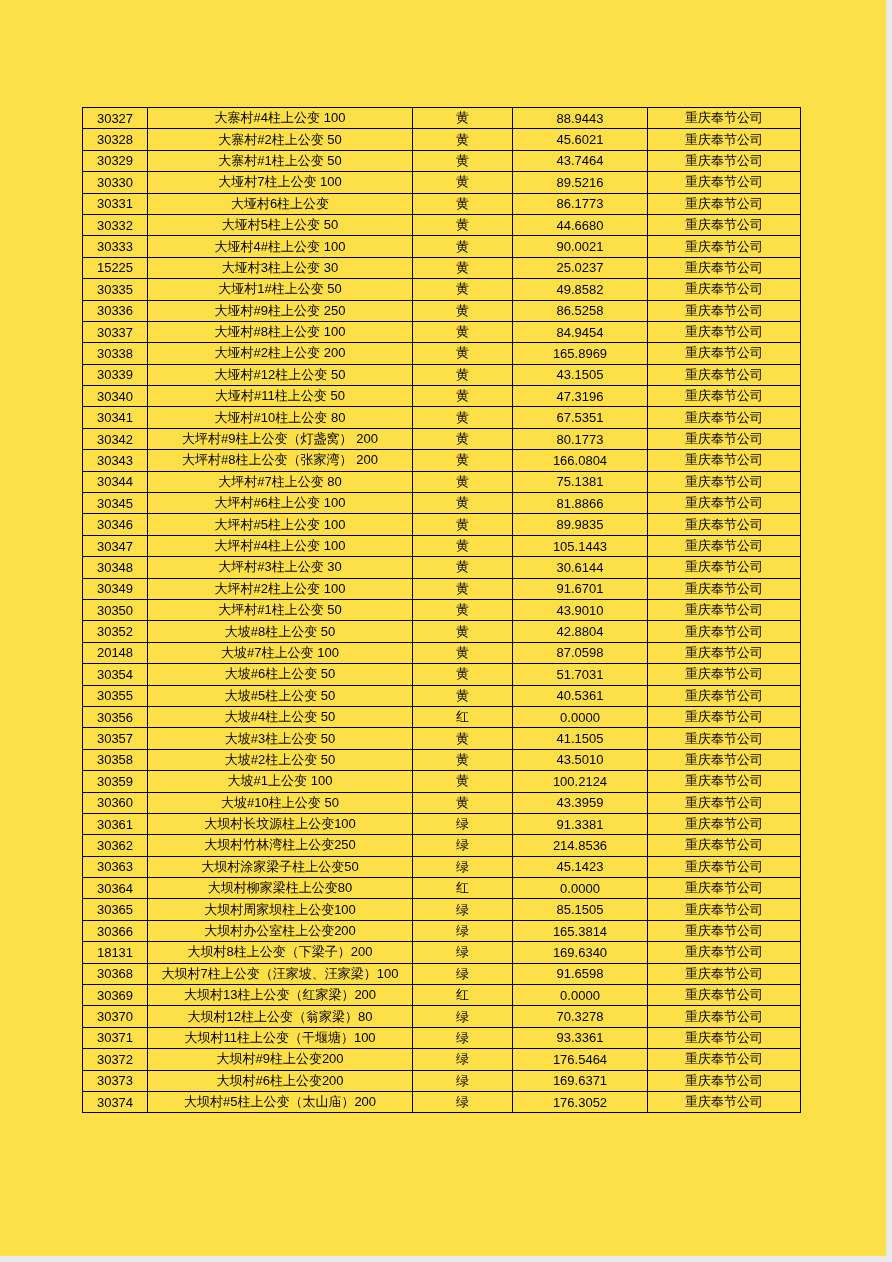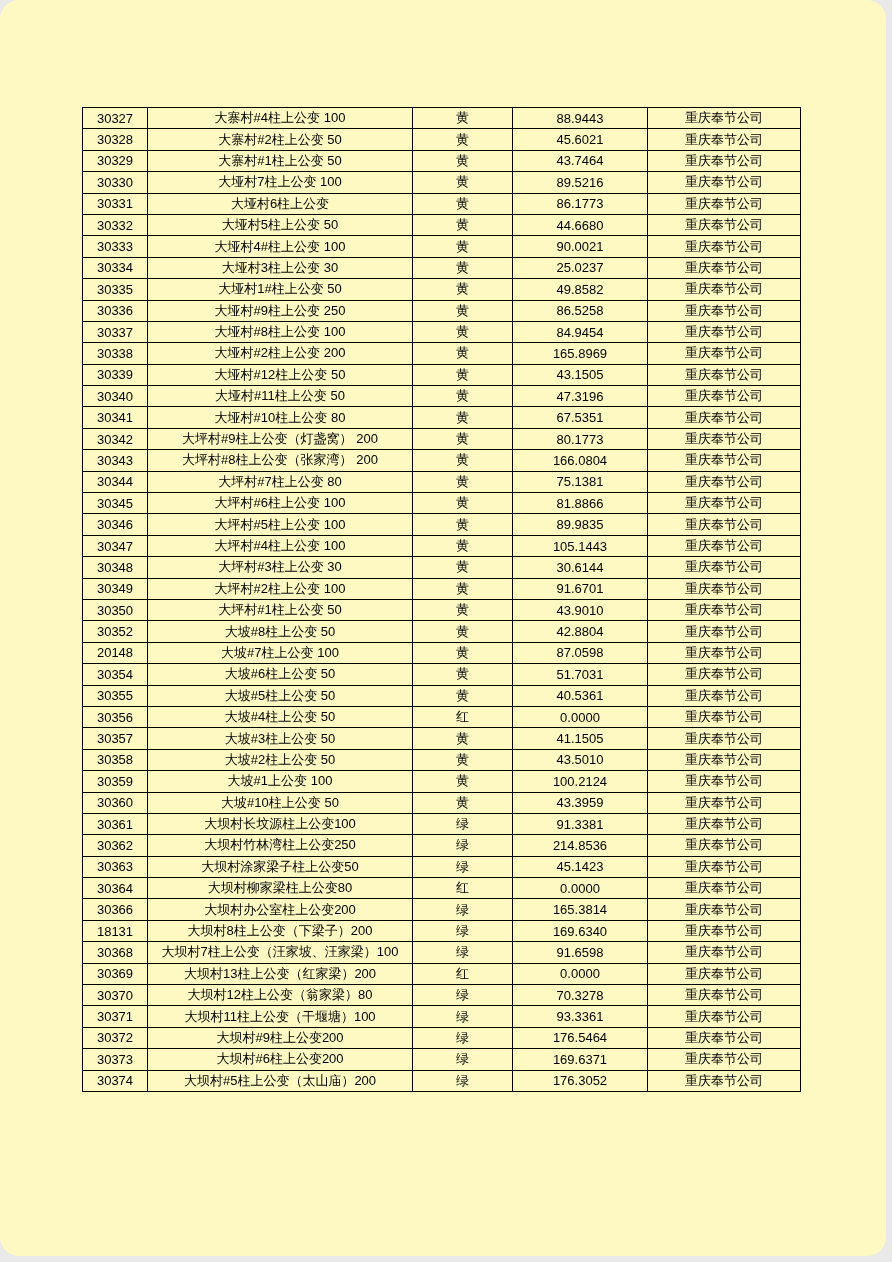--- a/index.html
+++ b/index.html
@@ -5,23 +5,22 @@
   html, body {
     margin: 0;
     padding: 0;
     background: #e9e9e9;
     font-family: "Liberation Sans", "DejaVu Sans", sans-serif;
   }
   #page {
     position: relative;
     width: 886px;
     height: 1256px;
-    background: #fef9c3;
+    background: #fde047;
     overflow: hidden;
-    border-radius: 19px;
   }
   table.data-grid {
     position: absolute;
     left: 82px;
     top: 107px;
     width: 718px;
     border-collapse: collapse;
     table-layout: fixed;
     font-size: 13px;
     color: #000000;
@@ -97,21 +96,21 @@
     <td>重庆奉节公司</td>
   </tr>
         <tr>
     <td>30333</td>
     <td>大垭村4#柱上公变 100</td>
     <td>黄</td>
     <td>90.0021</td>
     <td>重庆奉节公司</td>
   </tr>
         <tr>
-    <td>30334</td>
+    <td>15225</td>
     <td>大垭村3柱上公变 30</td>
     <td>黄</td>
     <td>25.0237</td>
     <td>重庆奉节公司</td>
   </tr>
         <tr>
     <td>30335</td>
     <td>大垭村1#柱上公变  50</td>
     <td>黄</td>
     <td>49.8582</td>
@@ -304,20 +303,27 @@
     <td>大坝村涂家梁子柱上公变50</td>
     <td>绿</td>
     <td>45.1423</td>
     <td>重庆奉节公司</td>
   </tr>
         <tr>
     <td>30364</td>
     <td>大坝村柳家梁柱上公变80</td>
     <td>红</td>
     <td>0.0000</td>
+    <td>重庆奉节公司</td>
+  </tr>
+        <tr>
+    <td>30365</td>
+    <td>大坝村周家坝柱上公变100</td>
+    <td>绿</td>
+    <td>85.1505</td>
     <td>重庆奉节公司</td>
   </tr>
         <tr>
     <td>30366</td>
     <td>大坝村办公室柱上公变200</td>
     <td>绿</td>
     <td>165.3814</td>
     <td>重庆奉节公司</td>
   </tr>
         <tr>

